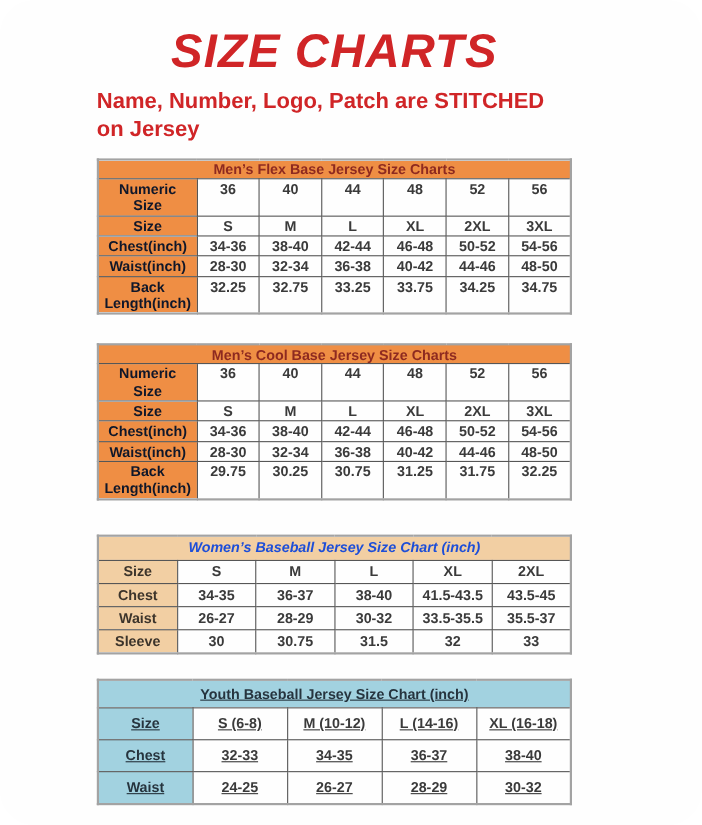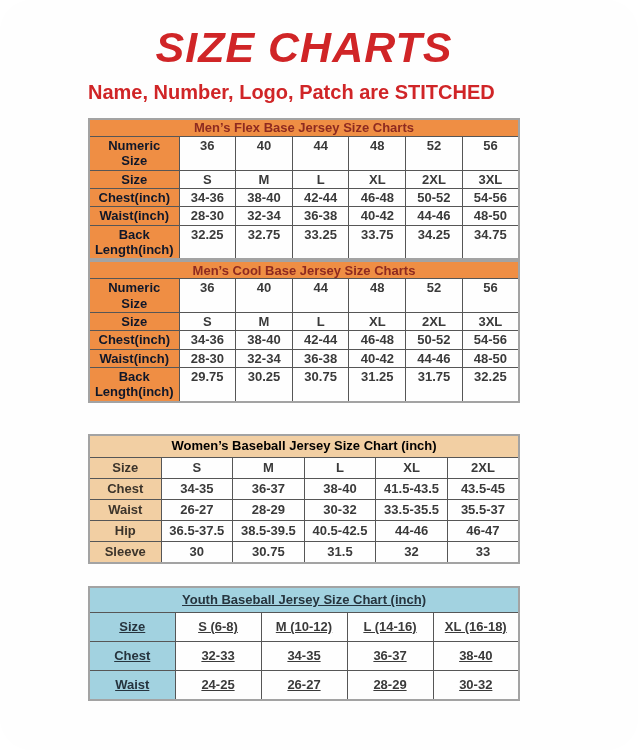--- a/index.html
+++ b/index.html
@@ -17,50 +17,51 @@
   }
   .page-subtitle {
     margin-top:10px; font-size:20px; font-weight:700; 
     color:#d02527; line-height:1.3;
   }
   .size-table {
     width:100%; border-collapse:collapse; table-layout:fixed;
     border:2px solid #a3a3a3; font-weight:700;
   }
   .size-table:nth-of-type(1){ margin-top:13px; }
-  .size-table:nth-of-type(2){ }
+  .size-table:nth-of-type(2){ margin-top:26px; }
   .size-table:nth-of-type(3){ margin-top:31px; }
   .size-table:nth-of-type(4){ margin-top:22px; }
   .size-table td {
     border:1px solid #565656; text-align:center;
     font-size:13px; color:#3a3a3a; padding:1px 2px; line-height:1.18;
     overflow:hidden;
   }
   .size-table .tbl-title { padding:0 2px; }
   
   .theme-orange .tbl-title { background:#ef8e44; color:#8e2a20; height:16px; vertical-align:middle; }
   .theme-orange td { vertical-align:top; height:15px; }
   .theme-orange .row-label { background:#ef8e44; color:#0f172a; white-space:pre-line; }
   
-  .theme-peach .tbl-title { background:#f2cfa3; color:#000000; height:21px; vertical-align:middle; }
+  .theme-peach .tbl-title { background:#f2cfa3; color:#1d4ed8; height:21px; vertical-align:middle;font-style:italic; }
   .theme-peach td { vertical-align:middle; height:18px; }
   .theme-peach .row-label { background:#f2cfa3; color:#3c342b; }
   
   .theme-blue .tbl-title { background:#a2d2e0; color:#26343e; height:24px; vertical-align:middle; }
   .theme-blue td { vertical-align:middle; height:26px;text-decoration:underline; }
   .theme-blue .row-label { background:#a2d2e0; color:#26343e; }
 </style>
 </head>
 <body>
 
 <div class="canvas">
   <div class="content">
     <h1 class="page-title">SIZE CHARTS</h1>
     <div class="page-subtitle">
       <div>Name, Number, Logo, Patch are STITCHED</div>
+      <div>on Jersey</div>
     </div>
     <div>
         <table class="size-table theme-orange">
           <colgroup>
             <col style="width: 90px;">
             <col>
             <col>
             <col>
             <col>
             <col>
@@ -213,28 +214,20 @@
             </tr>
             <tr>
               <td class="row-label">Waist</td>
               <td class="data-cell">26-27</td>
               <td class="data-cell">28-29</td>
               <td class="data-cell">30-32</td>
               <td class="data-cell">33.5-35.5</td>
               <td class="data-cell">35.5-37</td>
             </tr>
             <tr>
-              <td class="row-label">Hip</td>
-              <td class="data-cell">36.5-37.5</td>
-              <td class="data-cell">38.5-39.5</td>
-              <td class="data-cell">40.5-42.5</td>
-              <td class="data-cell">44-46</td>
-              <td class="data-cell">46-47</td>
-            </tr>
-            <tr>
               <td class="row-label">Sleeve</td>
               <td class="data-cell">30</td>
               <td class="data-cell">30.75</td>
               <td class="data-cell">31.5</td>
               <td class="data-cell">32</td>
               <td class="data-cell">33</td>
             </tr>
           </tbody>
         </table>
         <table class="size-table theme-blue">

